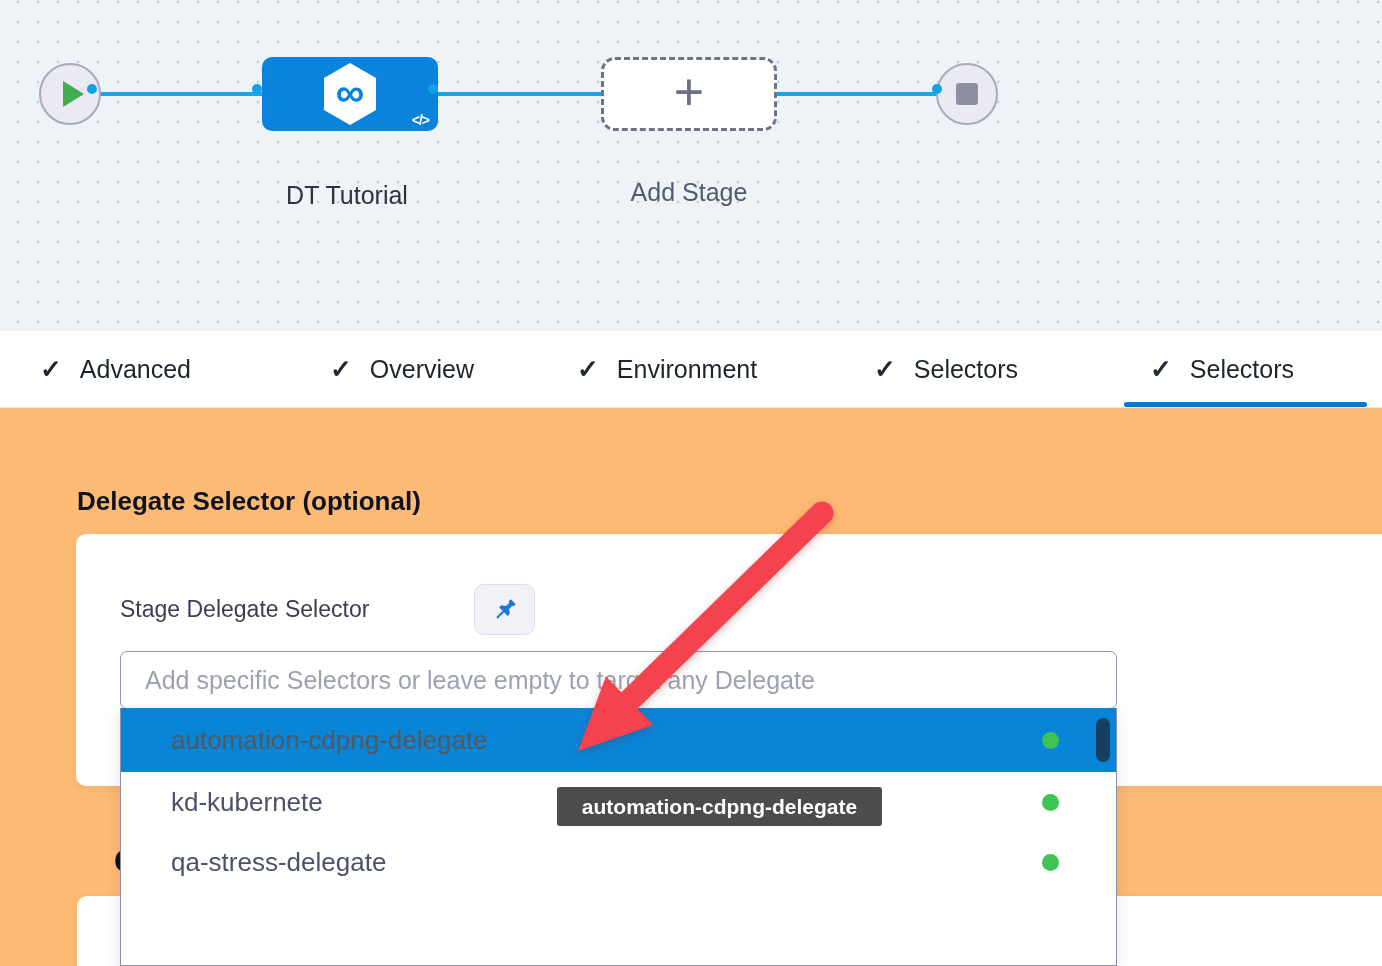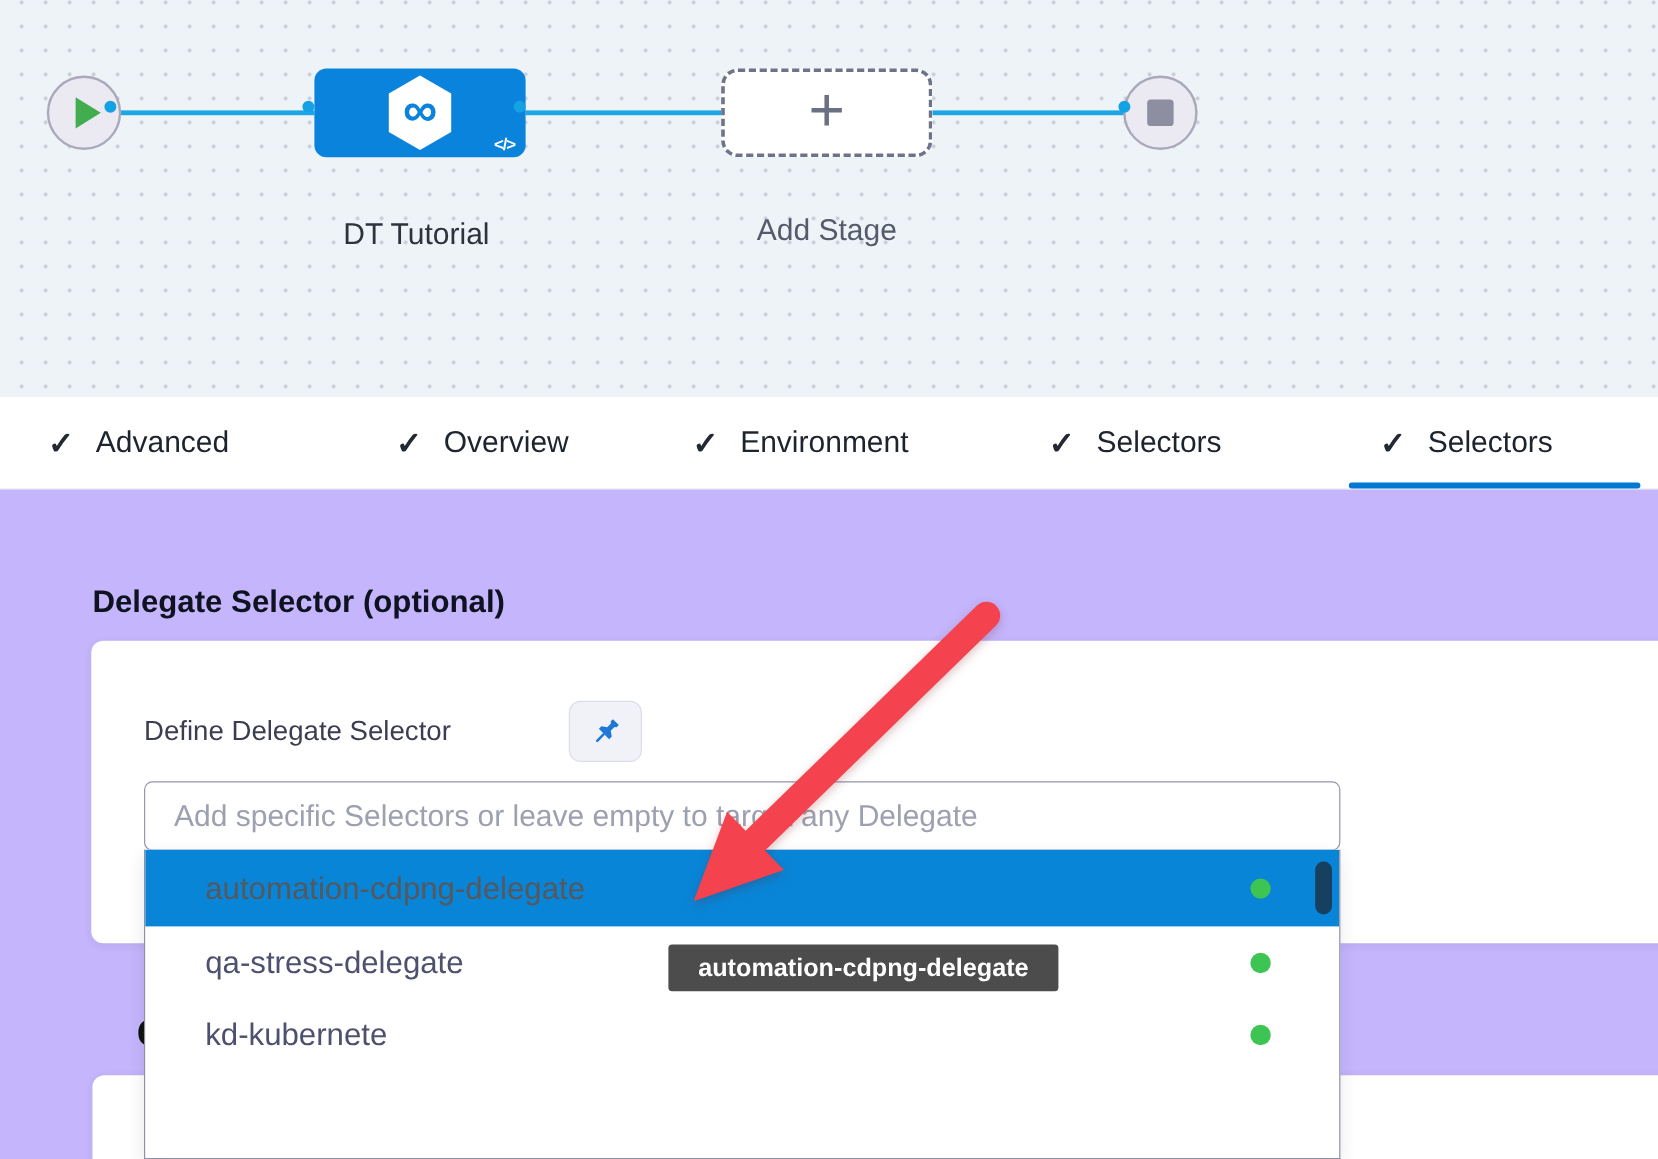--- a/index.html
+++ b/index.html
@@ -59,21 +59,21 @@
     background:#fff; border-bottom:1px solid #e3e6ea;
   }
   .tab { position:absolute; top:0; height:77px; display:flex; align-items:center; gap:18px;
          font-size:25px; font-weight:500; color:#1d242e; cursor:pointer; white-space:nowrap; }
   .t0 { left:40px; } .t1 { left:330px; } .t2 { left:577px; } .t3 { left:874px; } .t4 { left:1150px; }
   .chk { font-size:26px; font-weight:700; color:#222933; }
   .tab-underline { position:absolute; left:1124px; bottom:0; width:243px; height:5px;
                    background:#0278d5; border-radius:3px; }
 
   
-  .panel { position:absolute; top:408px; left:0; width:1382px; height:558px; background:#c4b5fd; }
+  .panel { position:absolute; top:408px; left:0; width:1382px; height:558px; background:#fdba74; }
   .heading { position:absolute; left:77px; top:78px; font-size:26px; font-weight:700; color:#0f1320; }
   .card { position:absolute; background:#fff; border-radius:10px; box-shadow:0 2px 8px rgba(40,41,61,0.07); }
   .card1 { left:76px; top:126px; width:1330px; height:252px; z-index:1; }
   .card2 { left:77px; top:488px; width:1329px; height:90px; z-index:1; }
   .define-label { position:absolute; left:120px; top:188px; font-size:23px; color:#3c3d52; z-index:2; }
   .pin-btn {
     position:absolute; left:474px; top:176px; width:61px; height:51px; z-index:2;
     background:#f1f2f8; border:1px solid #dbdde8; border-radius:10px;
     display:flex; align-items:center; justify-content:center; cursor:pointer;
   }
@@ -166,44 +166,44 @@
     <div class="tab-underline"></div>
   </div>
 
   <div class="panel">
     <div class="heading">Delegate Selector (optional)</div>
 
     <div class="card card1"></div>
     <div class="card card2"></div>
     <div class="partial-heading">Co</div>
 
-    <div class="define-label">Define Delegate Selector</div>
+    <div class="define-label">Stage Delegate Selector</div>
 
     <button class="pin-btn">
       <svg width="28" height="28" viewBox="0 0 24 24">
         <g transform="rotate(45 12 12)" fill="#1e78d7">
           <path d="M9 2h6v2.2l-1.2 1V9l3.4 2.4V14H6.8v-2.6L10.2 9V5.2L9 4.2z"></path>
           <rect x="11.1" y="13.6" width="1.8" height="8.2" rx="0.9"></rect>
         </g>
       </svg>
     </button>
 
     <input class="selector-input" type="text" placeholder="Add specific Selectors or leave empty to target any Delegate" style="">
 
     <div class="dropdown">
       <div class="opt selected">
         <span>automation-cdpng-delegate</span>
         <span class="dot"></span>
       </div>
       <div class="opt">
-        <span>qa-stress-delegate</span>
+        <span>kd-kubernete</span>
         <span class="dot"></span>
       </div>
       <div class="opt">
-        <span>kd-kubernete</span>
+        <span>qa-stress-delegate</span>
         <span class="dot"></span>
       </div>
       <div class="scroll-thumb"></div>
     </div>
 
     <div class="tooltip">automation-cdpng-delegate</div>
   </div>
 
   <svg class="arrow" width="1382" height="966" viewBox="0 0 1382 966">
     <line x1="822" y1="513" x2="630" y2="700" stroke="#f4424e" stroke-width="23" stroke-linecap="round"></line>

